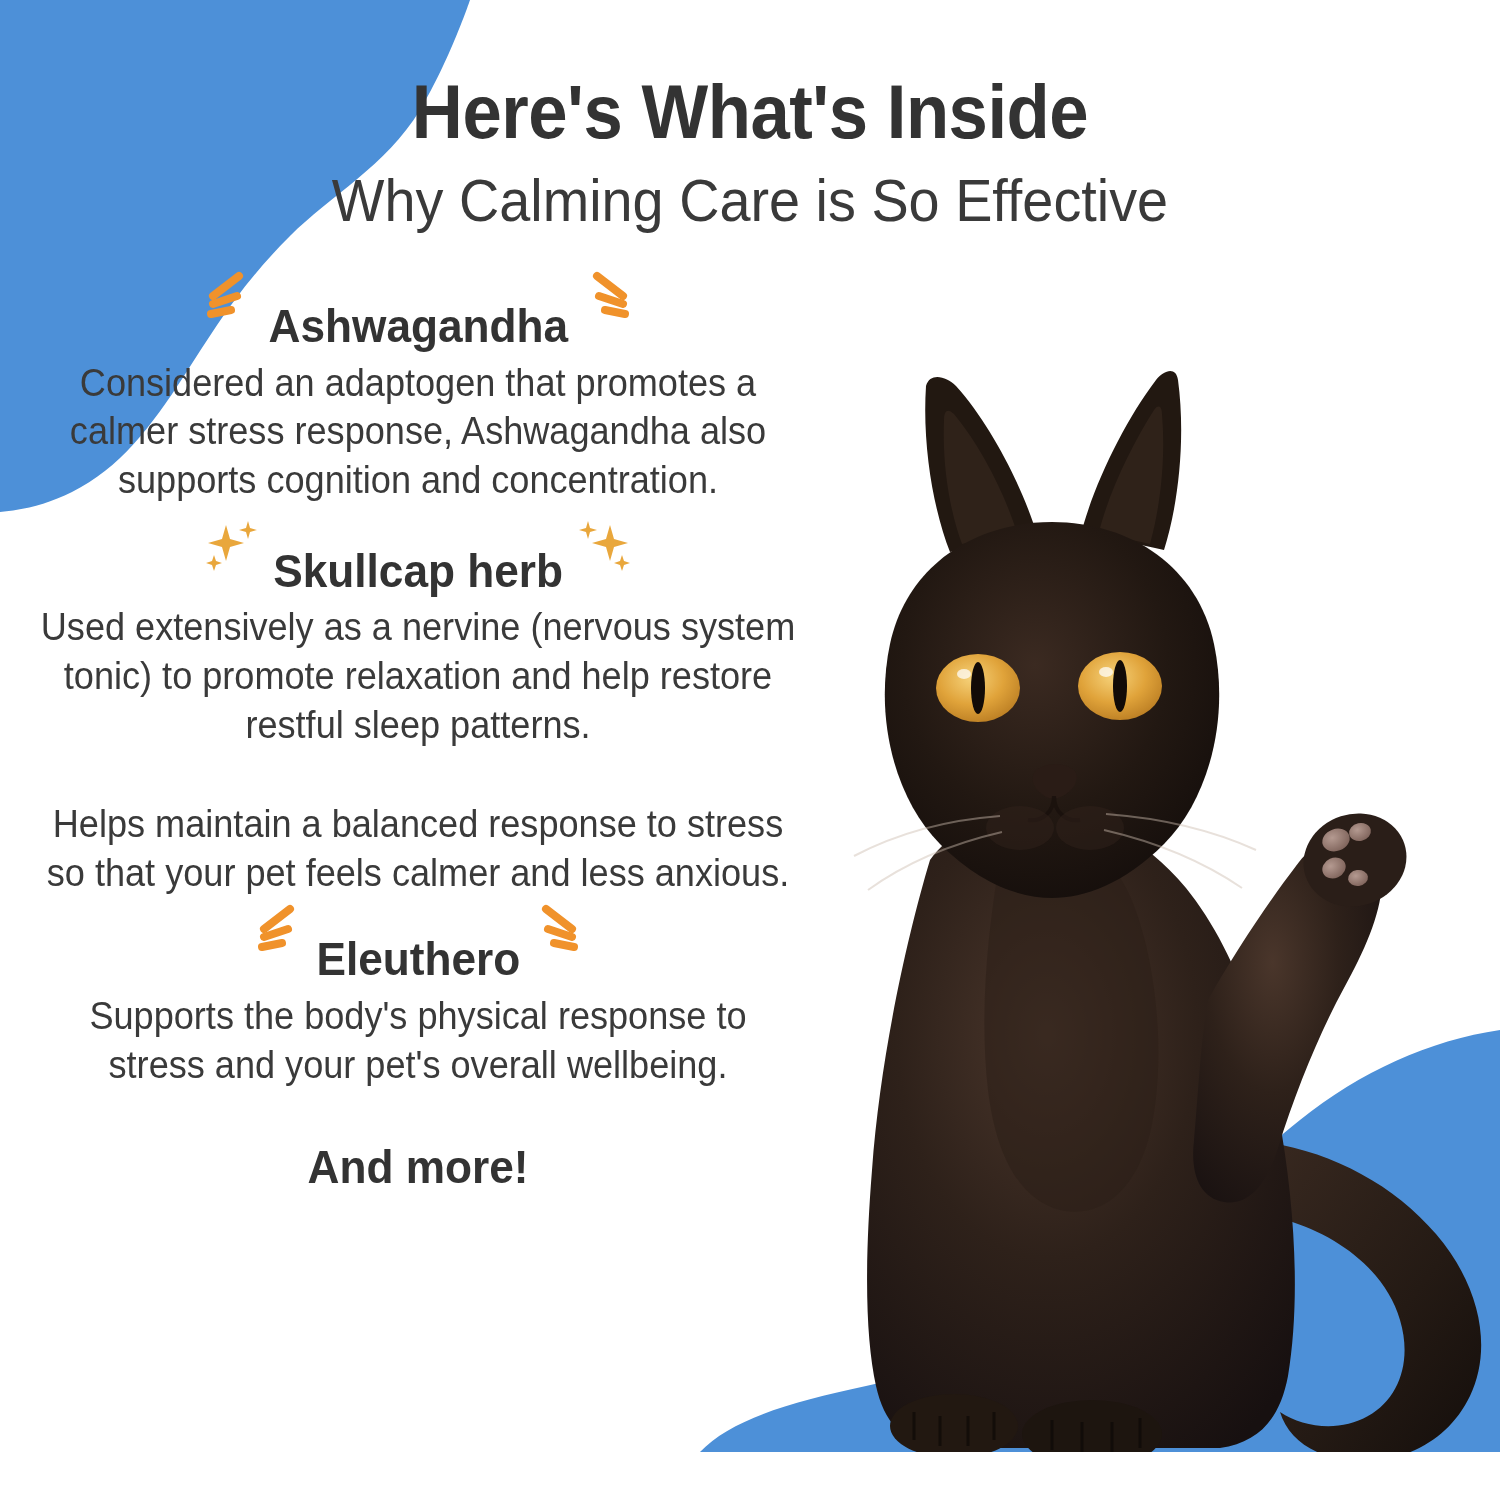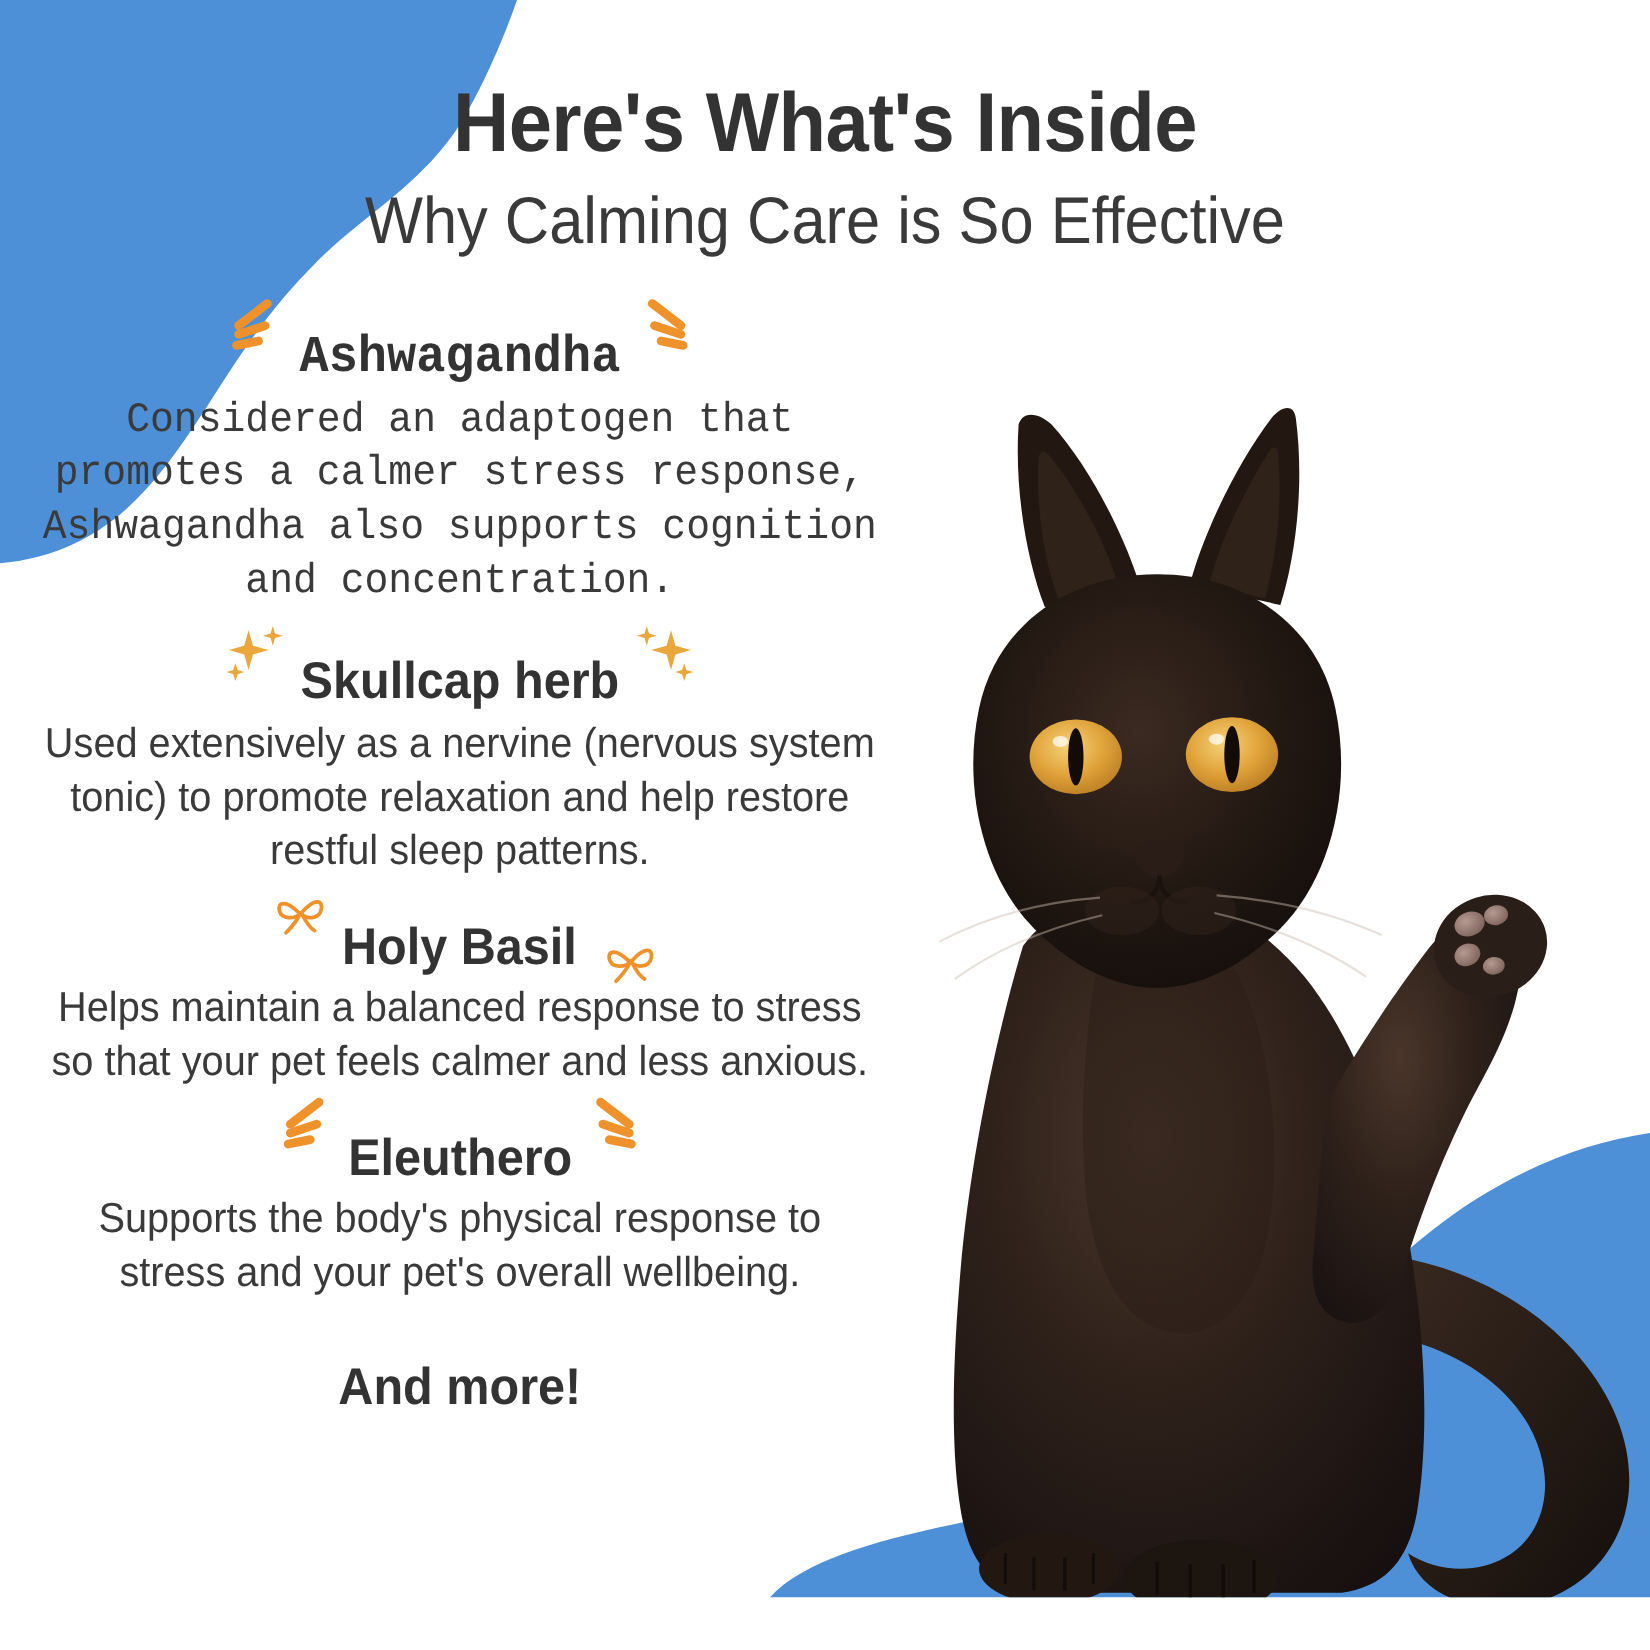--- a/index.html
+++ b/index.html
@@ -106,22 +106,22 @@
 
   
   .cat-layer {
     position:absolute;
     left:700px; top:300px;
     width:800px; height:1200px;
     z-index:4;
   }
 
   
-  .ing1 { margin-bottom:40px;font-family:Liberation Mono, monospace; }
-  .ing2 { margin-bottom:36px; }
+  .ing1 { margin-bottom:40px; }
+  .ing2 { margin-bottom:51px; }
   .ing3 { margin-bottom:36px; }
   .ing4 { margin-bottom:16px; }
 </style>
 </head>
 <body>
 
 <div id="stage">
 
   <svg class="blob-layer" viewBox="0 0 1500 1500">
     <path fill="#4D90D8" d="M0,0 L470,0 C470,0 450,60 420,110
@@ -310,39 +310,20 @@
             <path d="M38,10 L42,24 L56,28 L42,32 L38,46 L34,32 L20,28 L34,24 Z"></path>
             <path d="M16,6 L18,13 L25,15 L18,17 L16,24 L14,17 L7,15 L14,13 Z"></path>
             <path d="M50,40 L52,46 L58,48 L52,50 L50,56 L48,50 L42,48 L48,46 Z"></path>
           </g>
         </svg>
       </div>
       <div class="ing-desc">Used extensively as a nervine (nervous system tonic) to promote relaxation and help restore restful sleep patterns.</div>
     </div>
 
     <div class="ing ing3">
-      <div class="ing-head-row">
-        <svg class="deco bl" width="56" height="52" viewBox="0 0 56 52">
-          <g stroke="#F0922B" stroke-width="3.4" fill="none" stroke-linecap="round">
-            <path d="M26,30 C14,18 6,20 8,28 C10,36 22,36 28,30"></path>
-            <path d="M28,30 C40,16 48,18 46,27 C44,36 32,36 27,30"></path>
-            <path d="M27,30 C24,38 18,44 14,48"></path>
-            <path d="M28,30 C32,38 36,44 40,46"></path>
-          </g>
-        </svg>
-        <span class="ing-name">Holy Basil</span>
-        <svg class="deco br" width="56" height="52" viewBox="0 0 56 52">
-          <g stroke="#F0922B" stroke-width="3.4" fill="none" stroke-linecap="round">
-            <path d="M26,26 C14,14 6,16 8,24 C10,32 22,32 28,26"></path>
-            <path d="M28,26 C40,12 48,14 46,23 C44,32 32,32 27,26"></path>
-            <path d="M27,26 C24,34 18,40 14,44"></path>
-            <path d="M28,26 C32,34 36,40 40,42"></path>
-          </g>
-        </svg>
-      </div>
       <div class="ing-desc">Helps maintain a balanced response to stress so that your pet feels calmer and less anxious.</div>
     </div>
 
     <div class="ing ing4">
       <div class="ing-head-row">
         <svg class="deco left" width="58" height="52" viewBox="0 0 58 52">
           <g stroke="#F0922B" stroke-width="8" stroke-linecap="round">
             <path d="M42,6 L16,26"></path>
               <path d="M40,26 L16,34"></path>
               <path d="M34,40 L14,44"></path>

